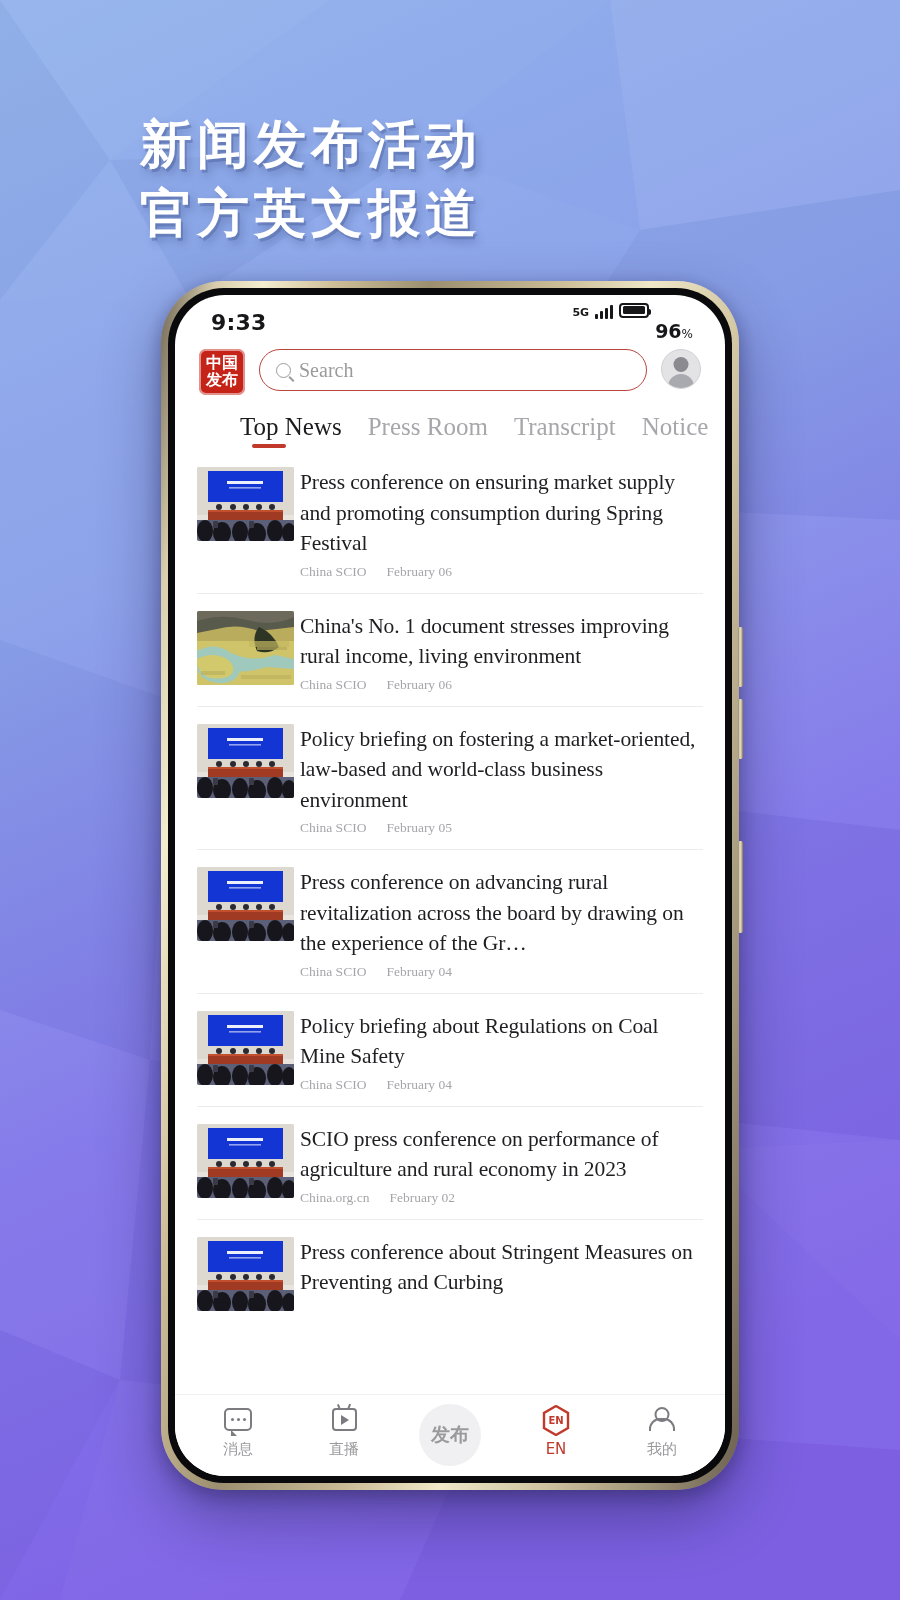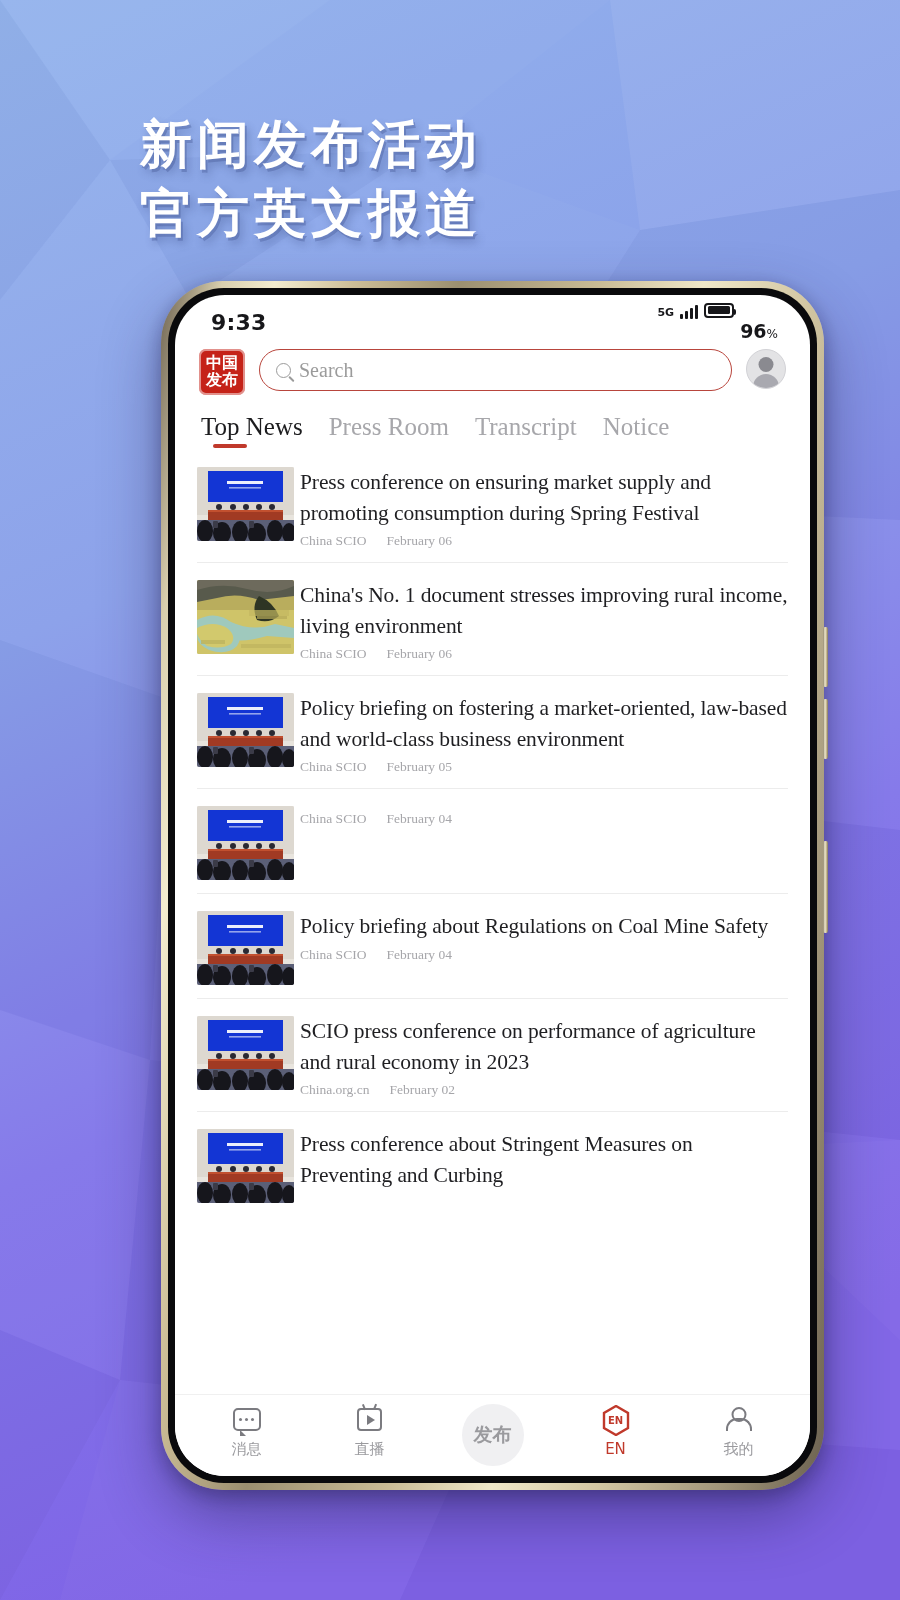--- a/index.html
+++ b/index.html
@@ -22,21 +22,21 @@
     font-family:"DejaVu Sans", sans-serif;
     font-size:52px; font-weight:bold;
     letter-spacing:5px; line-height:1.32;
     text-shadow: 2px 3px 0 rgba(60,80,140,.33), 4px 6px 9px rgba(40,55,110,.30);
   }
   .headline div { white-space:nowrap; }
 
   
   #phone {
     position:absolute; left:161px; top:281px; z-index:4;
-    width:663px; height:1209px;
+    width:578px; height:1209px;
     border-radius:62px;
     background:linear-gradient(100deg,#6d6250 0%,#d9cfae 7%,#f3eccf 13%,#cdbe97 22%,#9b8f70 34%,#c9bb95 50%,#efe7c8 62%,#d3c7a3 74%,#a2967a 88%,#6b6150 100%);
     box-shadow:0 26px 60px rgba(35,30,80,.45), 0 6px 18px rgba(30,25,70,.35);
     padding:7px;
   }
   #phone-bezel {
     width:100%; height:100%;
     border-radius:56px;
     background:#0a0a0c;
     padding:7px;
@@ -97,21 +97,21 @@
   #search-placeholder{ font-family:"Liberation Serif",serif; font-size:20px; color:#9b9b9b; }
   #avatar {
     width:40px;height:40px;flex:0 0 40px;border-radius:50%;
     background:#e3e3e5; position:relative; overflow:hidden;
     border:1px solid #d2d2d6;
   }
   #avatar::before{content:"";position:absolute;left:50%;top:7px;width:15px;height:15px;border-radius:50%;background:#8a8a90;transform:translateX(-50%);}
   #avatar::after{content:"";position:absolute;left:50%;top:24px;width:26px;height:18px;border-radius:13px 13px 0 0;background:#a9a9b0;transform:translateX(-50%);}
 
   
-  #tab-bar { display:flex; align-items:flex-end; gap:26px; padding:6px 26px 0 26px; }
+  #tab-bar { display:flex; align-items:flex-end; gap:26px; padding:6px 26px 0 26px;margin-left:39px; }
   .tab { font-family:"Liberation Serif",serif; font-size:25px; color:#a7a7ab; padding-bottom:9px; position:relative; white-space:nowrap;}
   .tab.active { color:#1c1c1e; }
   .tab.active::after{content:"";position:absolute;left:12px;bottom:2px;width:34px;height:4px;background:#c0392b;border-radius:2px;}
 
   
   #news-list { padding:0 22px; }
   .news-item { display:flex; gap:6px; padding:17px 0 13px 0; border-bottom:1px solid #ececec; }
   .news-item:last-child{ border-bottom:none; }
   .thumb { width:97px; height:74px; flex:0 0 97px; border-radius:2px; overflow:hidden; position:relative; background:#ddd;}
   .thumb svg{display:block;width:100%;height:100%;}
@@ -377,20 +377,21 @@
       <ellipse cx="78" cy="64" rx="8" ry="11"></ellipse>
       <ellipse cx="92" cy="66" rx="7" ry="10"></ellipse>
     </g>
     <g fill="#3b3b48">
       <rect x="16" y="54" width="5" height="7" rx="1"></rect>
       <rect x="52" y="54" width="5" height="7" rx="1"></rect>
     </g>
   </svg>
             </div>
             <div class="news-text">
+              <div class="news-title">Press conference on advancing rural revitalization across the board by drawing on the experience of the Gr…</div>
               <div class="news-meta">
                 <span>China SCIO</span>
                 <span>February 04</span>
               </div>
             </div>
           </div>
           <div class="news-item">
             <div class="thumb">
               <svg viewBox="0 0 97 74" preserveAspectRatio="none">
     <rect width="97" height="74" fill="#e8e4dd"></rect>

